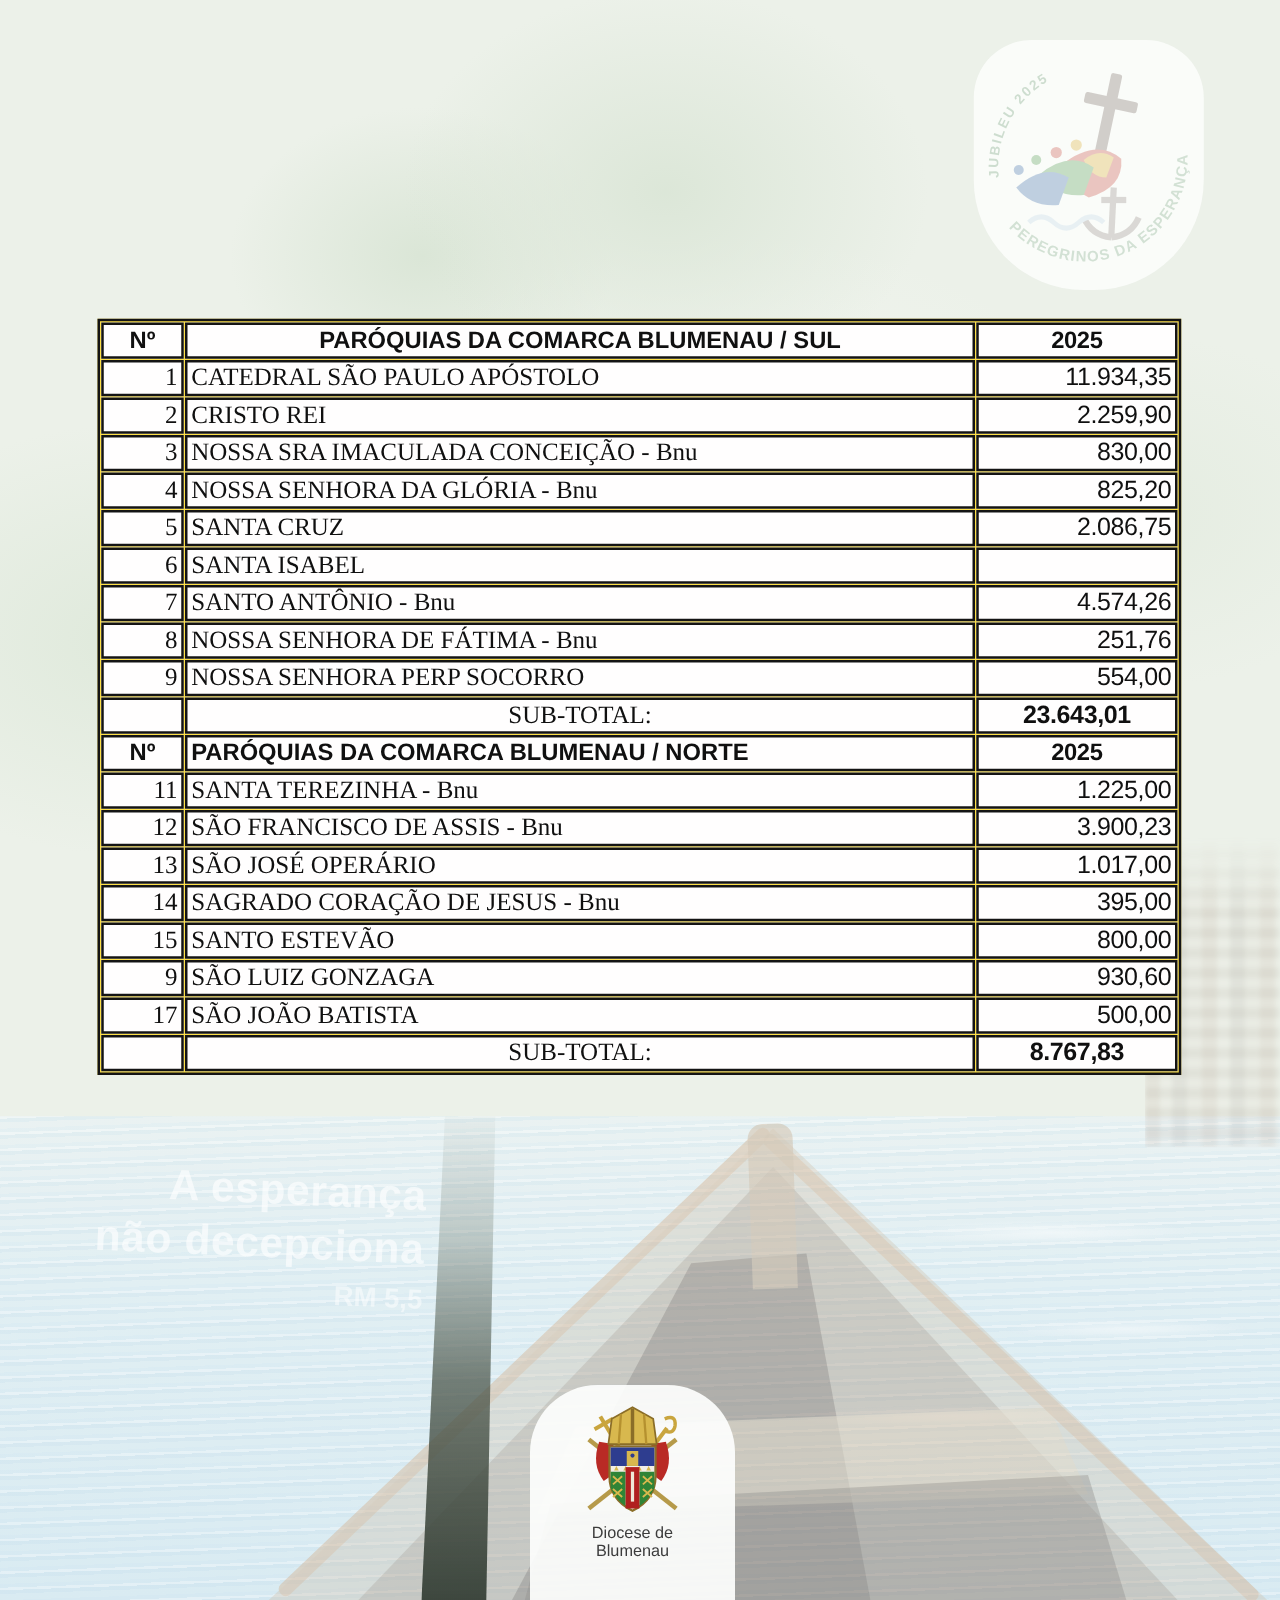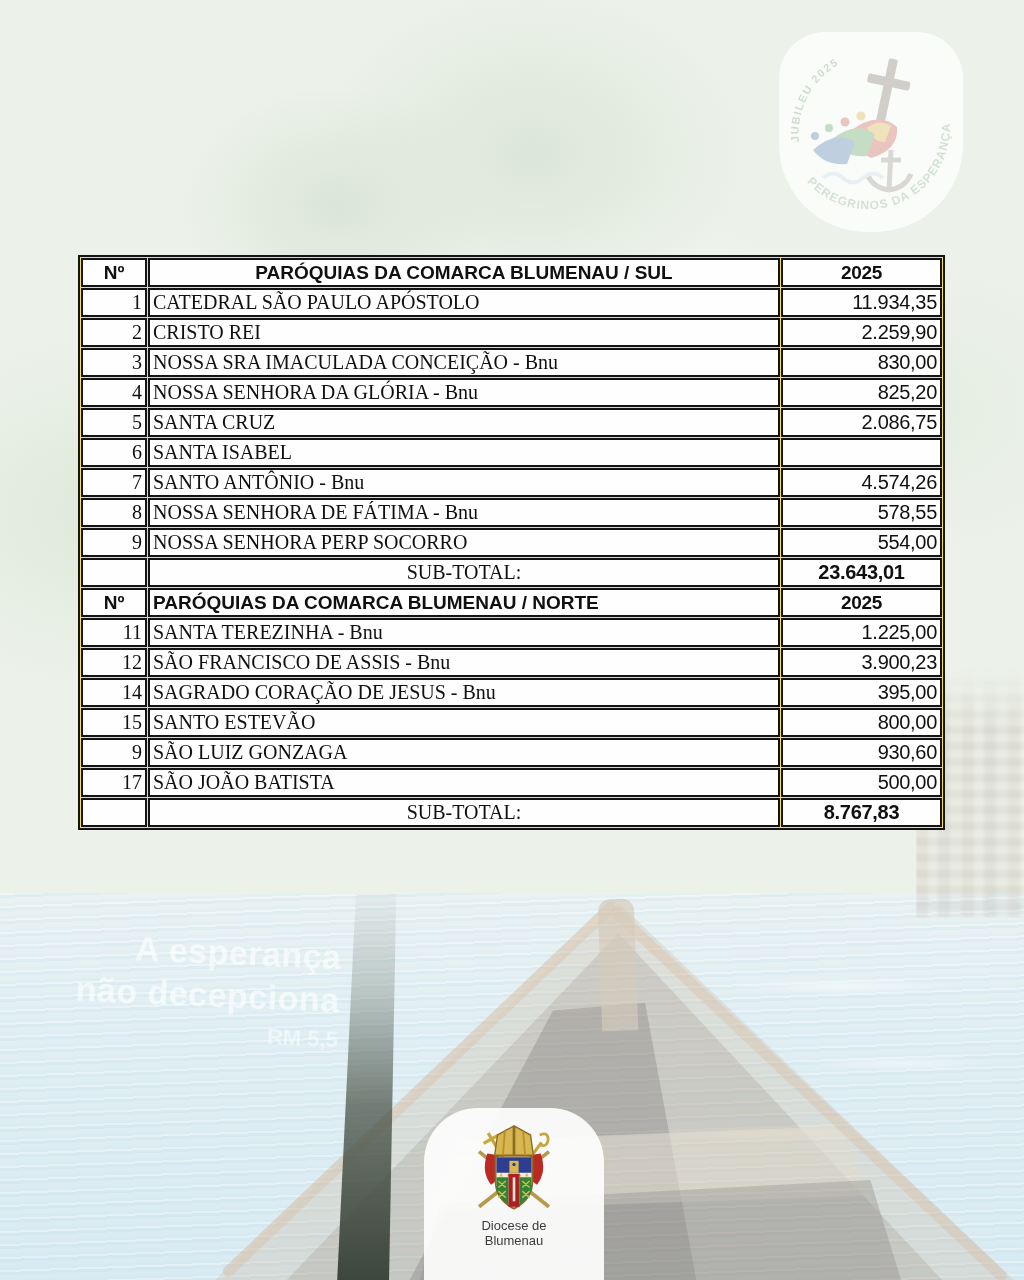--- a/index.html
+++ b/index.html
@@ -67,21 +67,21 @@
   .wm-big{font-size:34px;line-height:43px;letter-spacing:0.5px;}
   .wm-small{font-size:22px;line-height:24px;margin-top:6px;color:rgba(255,255,255,0.5);}
   
   .jubilee-badge{
     position:absolute;left:779px;top:32px;width:184px;height:200px;
     background:rgba(252,254,252,0.82);border-radius:46px 46px 88px 88px;
   }
   .jubilee-badge svg{position:absolute;inset:0;opacity:.28;}
   
   .diocese-badge{
-    position:absolute;left:424px;top:1108px;width:180px;height:172px;
+    position:absolute;left:424px;top:1108px;width:164px;height:172px;
     background:rgba(253,254,253,0.93);border-radius:54px 54px 0 0;
     text-align:center;
   }
   .diocese-badge svg{display:block;margin:16px auto 0 auto;}
   .diocese-name{font-size:13px;line-height:15px;color:#3c3c3c;margin-top:2px;}
   
   .parish-table{
     position:absolute;left:78px;top:255px;width:867px;
     border-collapse:separate;border-spacing:1px;background:#fde047;
     border:2px solid #141414;table-layout:fixed;
@@ -203,21 +203,21 @@
         <td class="c-val"></td>
       </tr>
       <tr>
         <td class="c-num">7</td>
         <td class="c-name">SANTO ANTÔNIO - Bnu</td>
         <td class="c-val">4.574,26</td>
       </tr>
       <tr>
         <td class="c-num">8</td>
         <td class="c-name">NOSSA SENHORA DE FÁTIMA - Bnu</td>
-        <td class="c-val">578,55</td>
+        <td class="c-val">251,76</td>
       </tr>
       <tr>
         <td class="c-num">9</td>
         <td class="c-name">NOSSA SENHORA PERP SOCORRO</td>
         <td class="c-val">554,00</td>
       </tr>
       <tr>
         <td class="c-num"></td>
         <td class="c-name center">SUB-TOTAL:</td>
         <td class="c-val bold">23.643,01</td>
@@ -229,20 +229,25 @@
       </tr>
       <tr>
         <td class="c-num">11</td>
         <td class="c-name">SANTA TEREZINHA - Bnu</td>
         <td class="c-val">1.225,00</td>
       </tr>
       <tr>
         <td class="c-num">12</td>
         <td class="c-name">SÃO FRANCISCO DE ASSIS - Bnu</td>
         <td class="c-val">3.900,23</td>
+      </tr>
+      <tr>
+        <td class="c-num">13</td>
+        <td class="c-name">SÃO JOSÉ OPERÁRIO</td>
+        <td class="c-val">1.017,00</td>
       </tr>
       <tr>
         <td class="c-num">14</td>
         <td class="c-name">SAGRADO CORAÇÃO DE JESUS - Bnu</td>
         <td class="c-val">395,00</td>
       </tr>
       <tr>
         <td class="c-num">15</td>
         <td class="c-name">SANTO ESTEVÃO</td>
         <td class="c-val">800,00</td>

